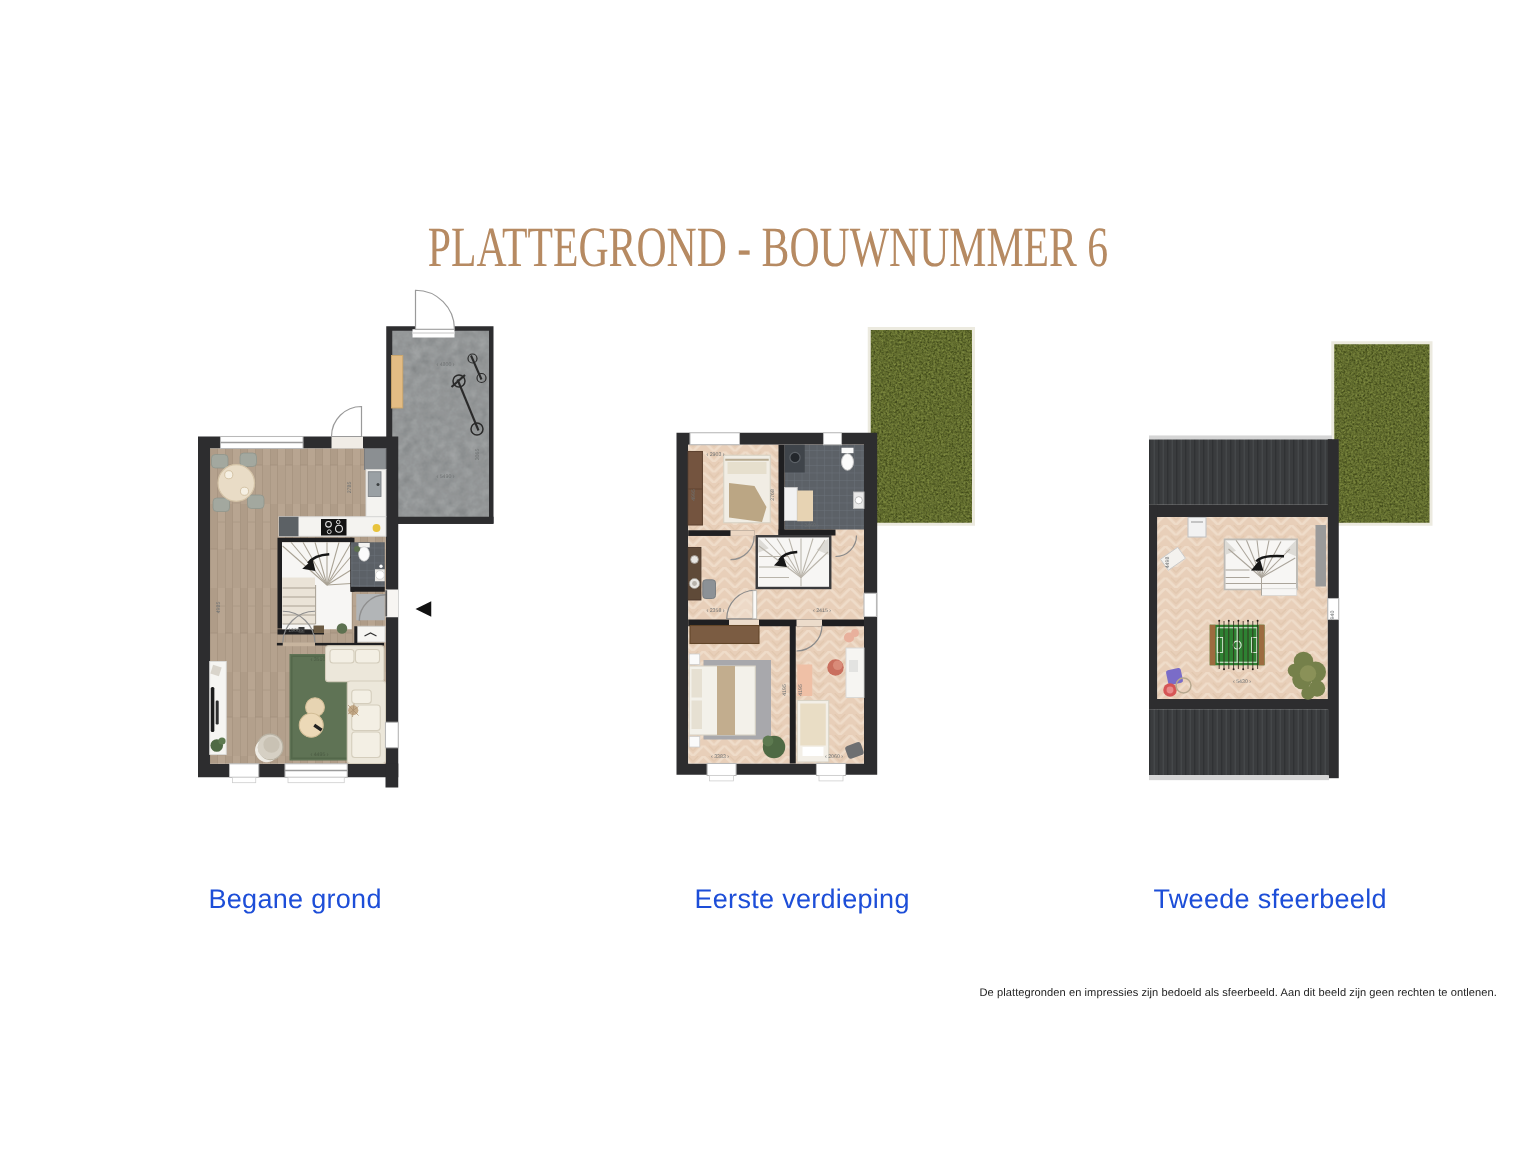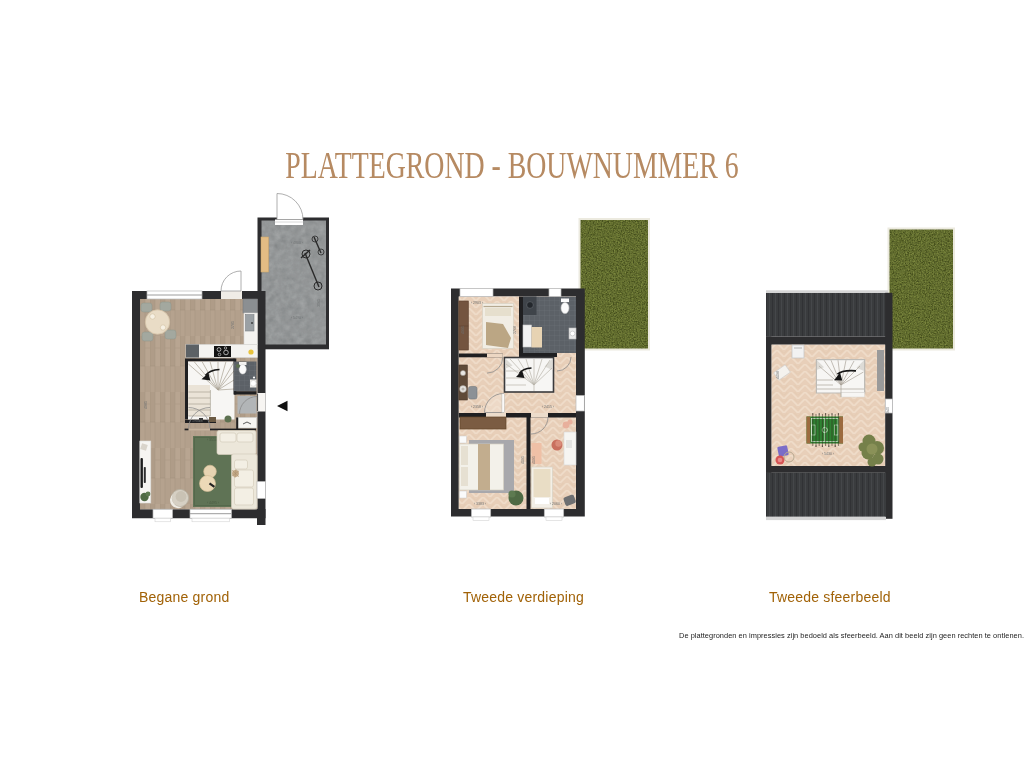--- a/index.html
+++ b/index.html
@@ -1,31 +1,31 @@
 <!DOCTYPE html>
 <html><head>
 <meta charset="utf-8">
 <style>
 html,body{margin:0;padding:0;background:#ffffff;width:1024px;height:768px;overflow:hidden;}
 body{font-family:"Liberation Sans", sans-serif;}
 .title{position:absolute;left:0;top:143px;width:1024px;text-align:center;
  font-family:"Liberation Serif", serif;font-size:38px;letter-spacing:0px;color:#b68a62;
  transform:scaleX(0.732);transform-origin:512px 0;}
-.lbl{position:absolute;top:589px;font-size:14px;color:#a16207;letter-spacing:0.2px;}
-.disc{position:absolute;top:631px;left:653px;font-size:7.4px;color:#222;letter-spacing:0.05px;margin-left:26px;}
+.lbl{position:absolute;top:589px;font-size:18px;color:#1d4ed8;letter-spacing:0.2px;}
+.disc{position:absolute;top:657px;left:653px;font-size:7.4px;color:#222;letter-spacing:0.05px;}
 svg{position:absolute;left:0;top:0;}
 </style>
 </head>
 <body>
 
 <div class="title">PLATTEGROND - BOUWNUMMER 6</div>
 
 <div class="lbl" style="left:139px;">Begane grond</div>
 
-<div class="lbl" style="left:463px;">Tweede verdieping</div>
+<div class="lbl" style="left:463px;">Eerste verdieping</div>
 
 <div class="lbl" style="left:769px;">Tweede sfeerbeeld</div>
 
 <div class="disc">De plattegronden en impressies zijn bedoeld als sfeerbeeld. Aan dit beeld zijn geen rechten te ontlenen.</div>
 <svg width="1024" height="768" viewBox="0 0 1024 768">
 <defs>
 <pattern id="plank" width="10" height="56" patternUnits="userSpaceOnUse">
   <rect width="10" height="56" fill="#b3a08c"></rect>
   <rect x="0" width="5" height="56" fill="#af9c88"></rect>
   <rect x="5" y="0" width="5" height="30" fill="#b8a591"></rect>

